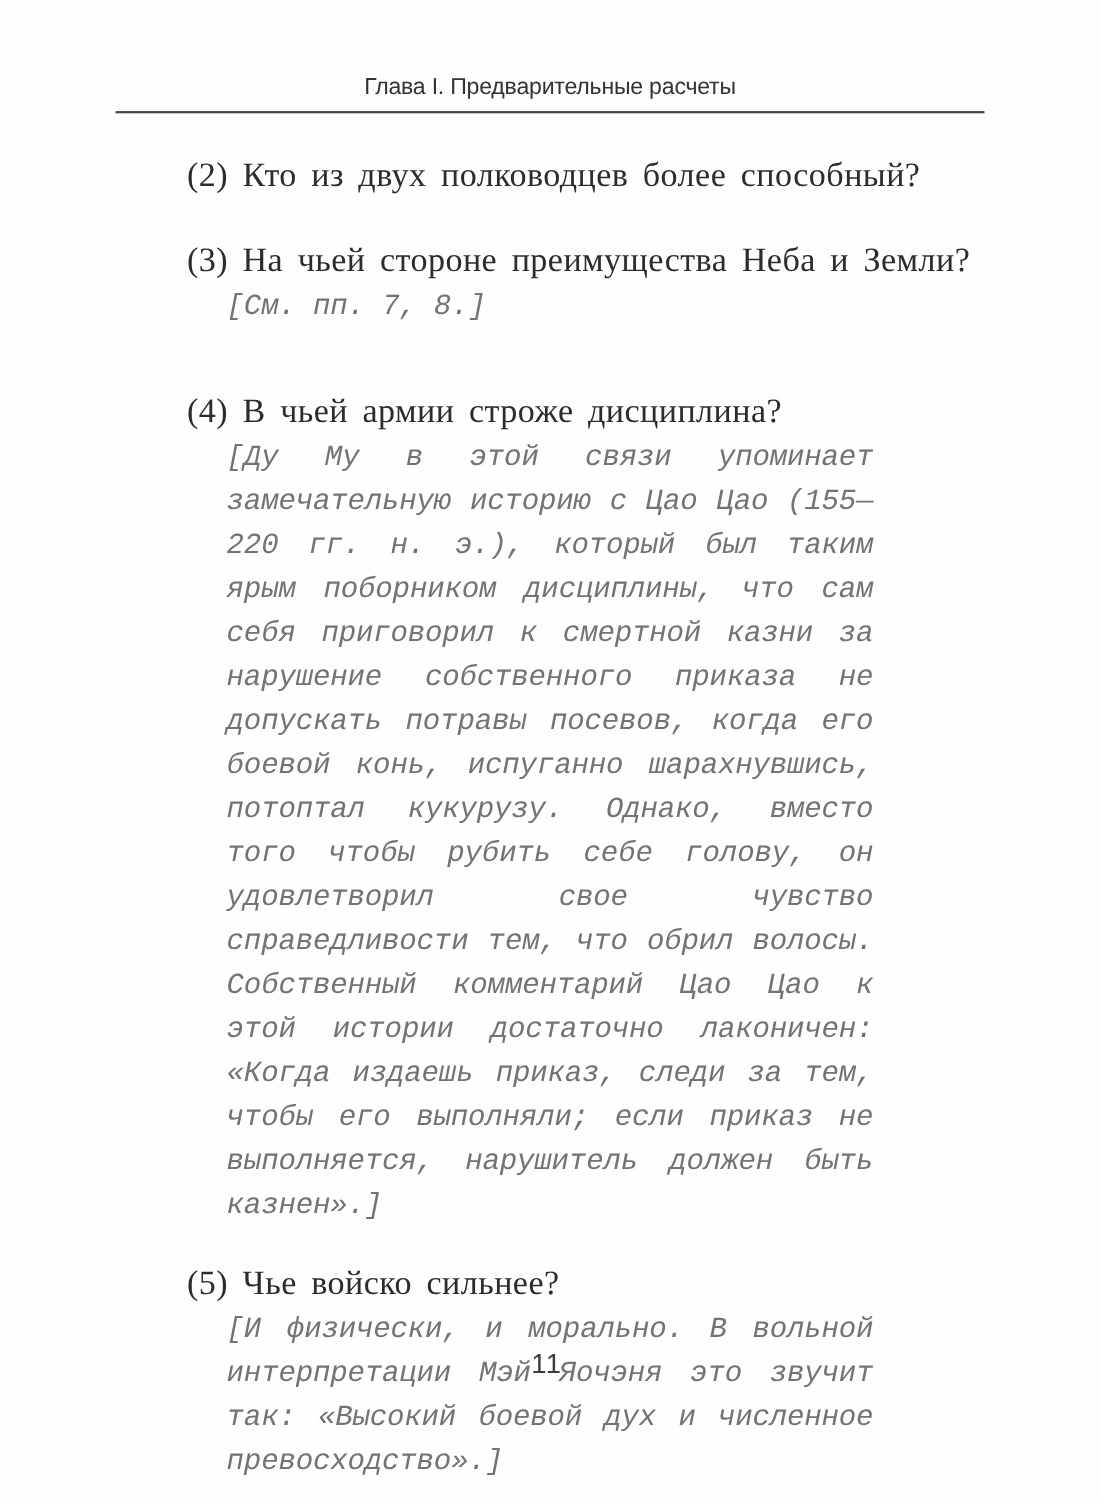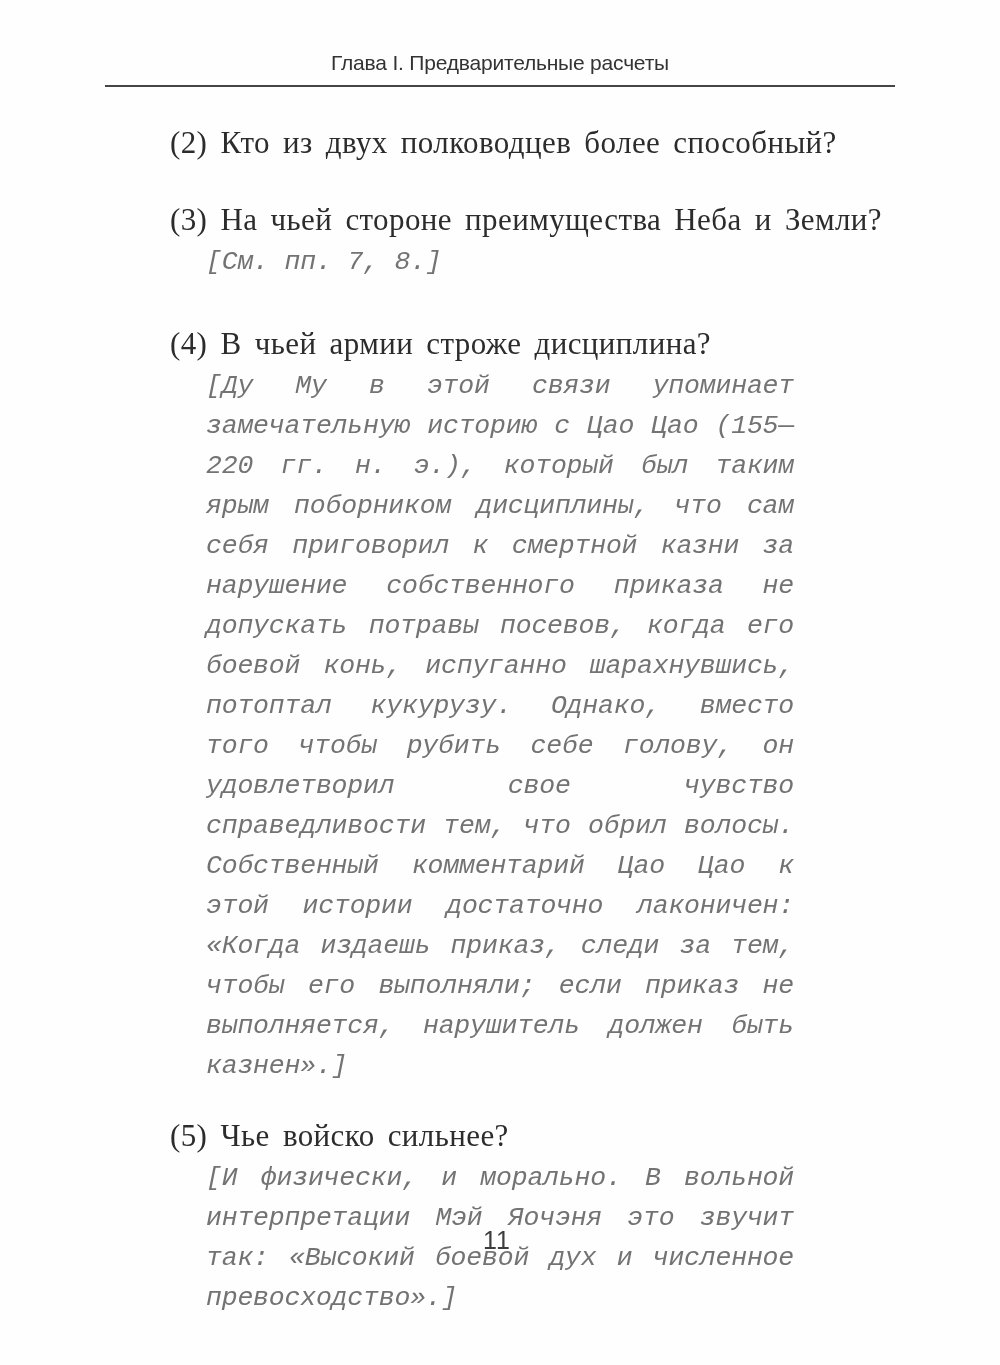--- a/index.html
+++ b/index.html
@@ -10,21 +10,21 @@
   .page {
     position: relative;
     width: 1000px;
     height: 1365px;
     background: #fefefe;
     overflow: hidden;
     font-family: "Liberation Sans", sans-serif;
     color: #2e2e2e;
   }
   .running-header {
-    padding-top: 52px;
+    padding-top: 68px;
     text-align: center;
     font-size: 21px;
     line-height: 22px;
     color: #333333;
     letter-spacing: -0.2px;
   }
   .header-rule {
     width: 790px;
     margin: 11px auto 0 auto;
     border: 0;
@@ -39,21 +39,21 @@
     font-weight: 400;
     font-size: 31px;
     line-height: 40px;
     color: #2c2c2c;
     margin: 0;
     word-spacing: 5px;
     letter-spacing: 0.4px;
   }
   .sec-2 { margin-top: 36px; }
   .sec-3 { margin-top: 37px; }
-  .sec-4 { margin-top: 42px; }
+  .sec-4 { margin-top: 56px; }
   .sec-5 { margin-top: 30px; }
   .commentary {
     font-family: Liberation Mono, monospace;
     font-style: italic;
     font-size: 26.5px;
     line-height: 40px;
     color: #737373;
     letter-spacing: -0.2px;
     margin: 2px 0 0 36px;
   }

